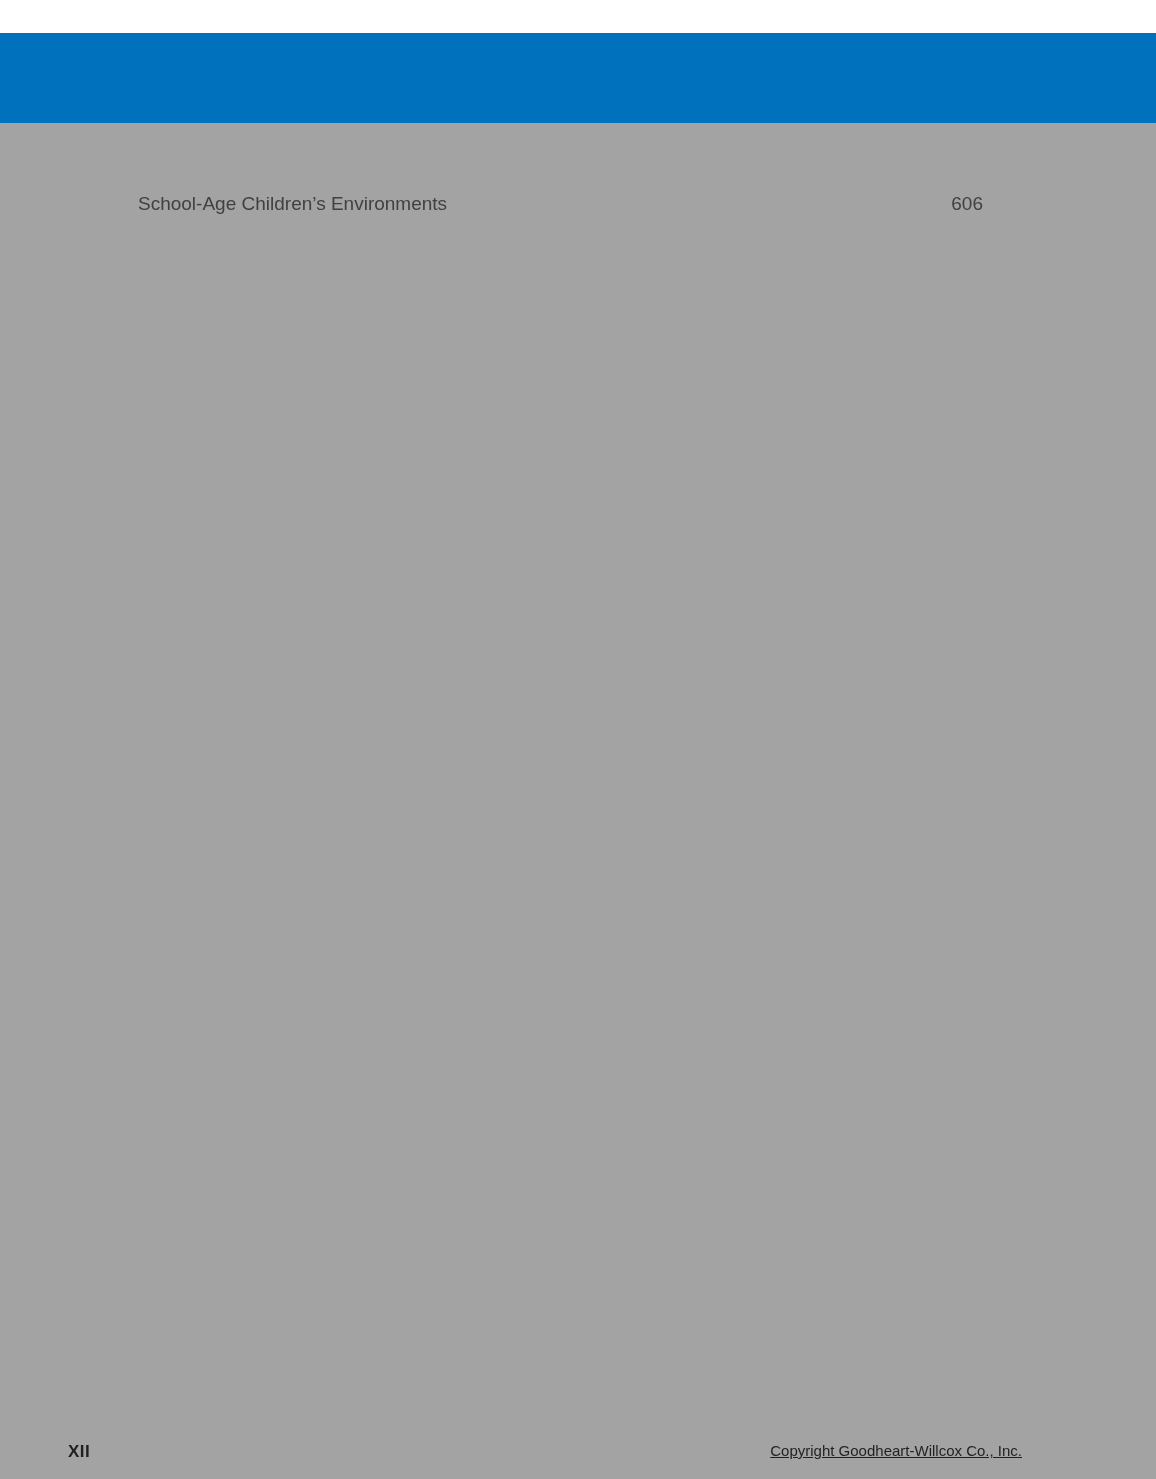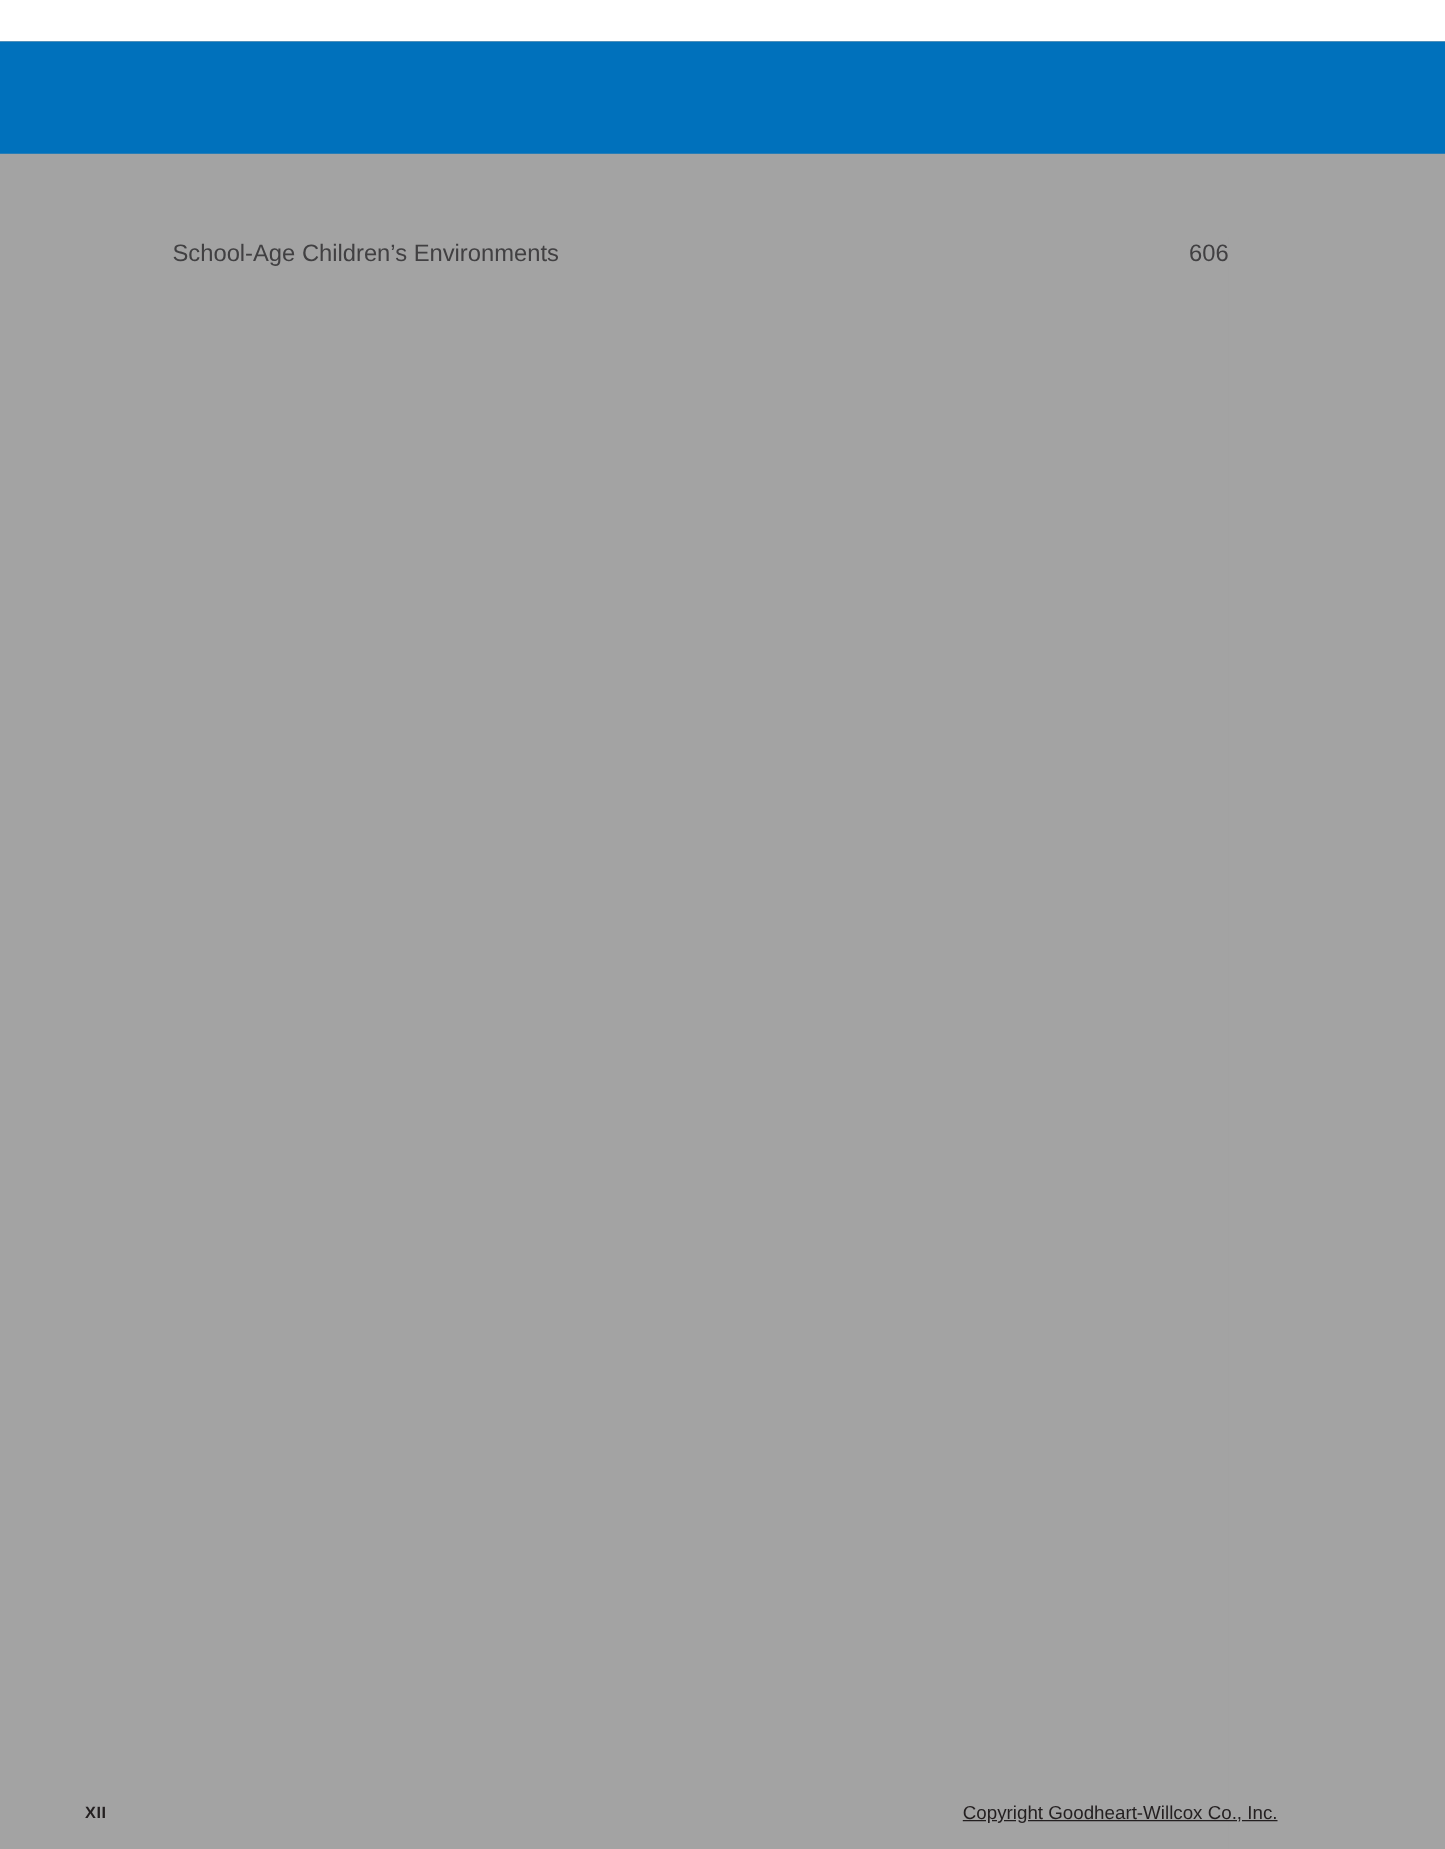--- a/index.html
+++ b/index.html
@@ -49,21 +49,21 @@
   }
   .row .page {
     min-width: 44px;
     text-align: right;
     white-space: nowrap;
   }
   .footer-left {
     position: absolute;
     left: 68px;
     top: 1409px;
-    font-size: 13px;
+    font-size: 17px;
     font-weight: bold;
     color: #231f20;
     letter-spacing: 0.5px;
   }
   .footer-right {
     position: absolute;
     right: 134px;
     top: 1409px;
     font-size: 15px;
     color: #231f20;

